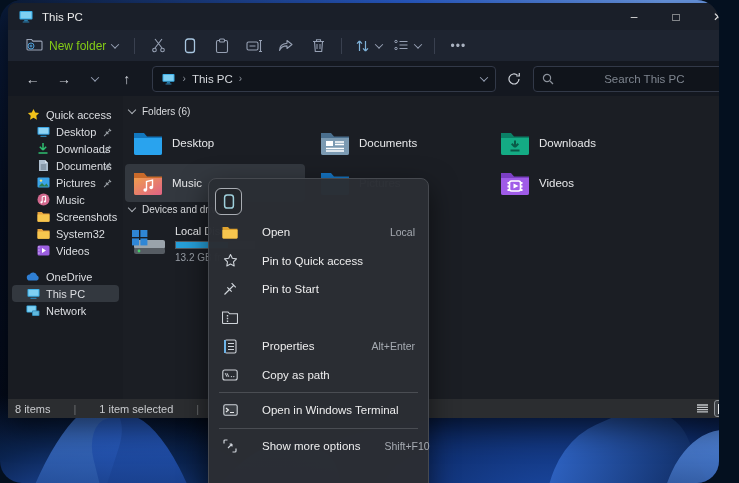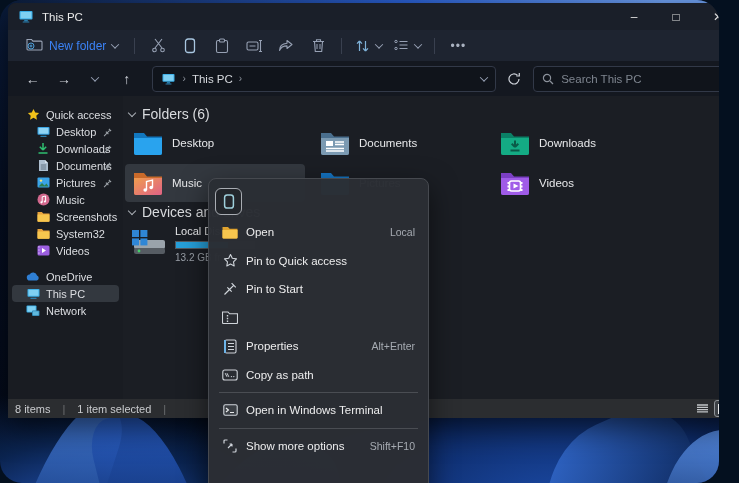--- a/index.html
+++ b/index.html
@@ -34,82 +34,82 @@
   .titlebar .app-title { color:#e9e9e9; font-size:11.5px; margin-left:8px; }
   .win-controls { margin-left:auto; display:flex; height:100%; }
   .win-btn { width:42px; height:100%; display:flex; align-items:center; justify-content:center;
              color:#dedede; font-size:12px; }
   .tb-icon16 { width:16px; height:16px; display:inline-flex; align-items:center; justify-content:center; }
 
   .toolbar { height:31px; background:#1e2430; display:flex; align-items:center; gap:2px;
              padding:0 10px; flex:none; }
   .tbtn { height:26px; min-width:30px; border-radius:4px; display:flex; align-items:center;
           justify-content:center; gap:6px; padding:0 5px; color:#97a1b4; }
-  .tbtn.newfolder { color:#3b82f6; font-size:12px; padding:0 8px; }
+  .tbtn.newfolder { color:#84cc16; font-size:12px; padding:0 8px; }
   .tsep { width:1px; height:16px; background:#39404f; margin:0 6px; }
   .chev { width:6px; height:6px; border-right:1.4px solid #97a1b4; border-bottom:1.4px solid #97a1b4;
           transform:rotate(45deg) translate(-1px,-1px); display:inline-block; }
   .dots { color:#aab2c0; font-size:12px; letter-spacing:1px; }
 
   .addrbar { height:35px; background:#141820; display:flex; align-items:center; padding:0 12px;
              gap:6px; flex:none; }
   .nav-btn { width:26px; height:26px; display:flex; align-items:center; justify-content:center;
              color:#cfd3da; font-size:14px; border-radius:4px; }
   .addr-box { width:352px; height:26px; background:#10141b; border:1px solid #323948; border-radius:4px;
               display:flex; align-items:center; padding:0 8px; gap:6px; margin-left:6px; }
   .addr-box .crumb { color:#d6d9de; font-size:11.5px; }
   .crumb-sep { color:#8b919b; font-size:10px; }
   .addr-chev { margin-left:auto; }
   .search-box { margin-left:auto; width:198px; height:26px; background:#10141b; border:1px solid #323948;
                 border-radius:4px; display:flex; align-items:center; padding:0 8px; gap:7px; }
-  .search-box .ph { color:#7e858f; font-size:11.5px; }
+  .search-box .ph { color:#7e858f; font-size:11.5px;margin-left:43px; }
 
   
   .main { flex:1; display:flex; min-height:0; }
   .sidebar { width:115px; background:#191c22; padding-top:10px; flex:none; }
   .side-item { height:17px; display:flex; align-items:center; gap:6px; padding-left:24px;
                color:#dcdee2; font-size:11px; margin:0 4px; border-radius:4px; position:relative; }
   .side-item.root { padding-left:14px; }
   .side-item.selected { background:#33383f; }
   .side-item.gap-top { margin-top:9px; }
   .side-item .pin { position:absolute; right:7px; top:4px; }
   .sicon { width:14px; height:14px; flex:none; display:flex; align-items:center; justify-content:center; }
 
   .content { flex:1; position:relative; background:#1b1e24; }
-  .sec-header { position:absolute; display:flex; align-items:center; gap:7px; color:#d9dbde; font-size:14px; }
+  .sec-header { position:absolute; display:flex; align-items:center; gap:7px; color:#d9dbde; font-size:10px; }
   .sec-chev { width:6px; height:6px; border-right:1.3px solid #a9adb4; border-bottom:1.3px solid #a9adb4;
               transform:rotate(45deg); margin-top:-3px; }
   .tile { position:absolute; width:180px; height:38px; border-radius:4px; display:flex; align-items:center; }
   .tile.selected { background:#33383f; }
   .tile .ficon { width:30px; height:26px; margin-left:8px; flex:none; }
   .tile .flabel { color:#e7e8ea; font-size:11.5px; margin-left:9px; }
 
   .drive-tile { position:absolute; width:210px; height:48px; display:flex; }
   .drive-ic { width:36px; height:32px; margin:6px 0 0 6px; flex:none; }
   .drive-info { margin-left:8px; margin-top:3px; }
   .drive-name { color:#e7e8ea; font-size:11px; }
   .drive-bar { width:80px; height:8px; background:#454c56; border:1px solid #54595f; margin-top:4px; }
   .drive-fill { height:100%; width:67%; background:#26a0da; }
   .drive-free { color:#9aa0a8; font-size:10px; margin-top:3px; }
 
   .statusbar { height:19px; background:#2b2d30; display:flex; align-items:center; padding:0 7px;
-               color:#c9cbce; font-size:11px; gap:12px; flex:none; }
+               color:#c9cbce; font-size:11px; gap:23px; flex:none; }
   .st-sep { color:#6b6d70; }
   .view-toggles { margin-left:auto; display:flex; gap:4px; }
   .vt { width:17px; height:15px; display:flex; align-items:center; justify-content:center; border-radius:2px; }
   .vt.active { background:#3c4045; outline:1px solid #8f9499; }
 
   
   .ctx { position:absolute; left:208px; top:178px; width:221px; height:330px;
          background:rgba(43,46,52,.985); border:1px solid #46494f; border-radius:8px;
          box-shadow:0 10px 28px rgba(0,0,0,.55); z-index:50; padding-top:5px; }
   .ctx-iconbar { height:34px; display:flex; align-items:center; padding:0 6px; }
   .ctx-minibtn { width:27px; height:27px; border:1.6px solid #a9adb3; border-radius:6px; background:#23262b;
                  display:flex; align-items:center; justify-content:center; }
-  .ctx-item { height:28.5px; display:flex; align-items:center; padding:0 13px; gap:8px; }
+  .ctx-item { height:28.5px; display:flex; align-items:center; padding:0 13px; gap:24px; }
   .ctx-item .mi { width:16px; height:16px; flex:none; display:flex; align-items:center; justify-content:center; }
   .ctx-item .lbl { color:#ededee; font-size:11.5px; flex:1; white-space:nowrap; }
   .ctx-item .sc { color:#a6abb2; font-size:10.5px; }
   .ctx-sep { height:1px; background:#4a4d53; margin:3px 10px; }
 </style>
 </head>
 <body>
 
 <div class="stage">
 

